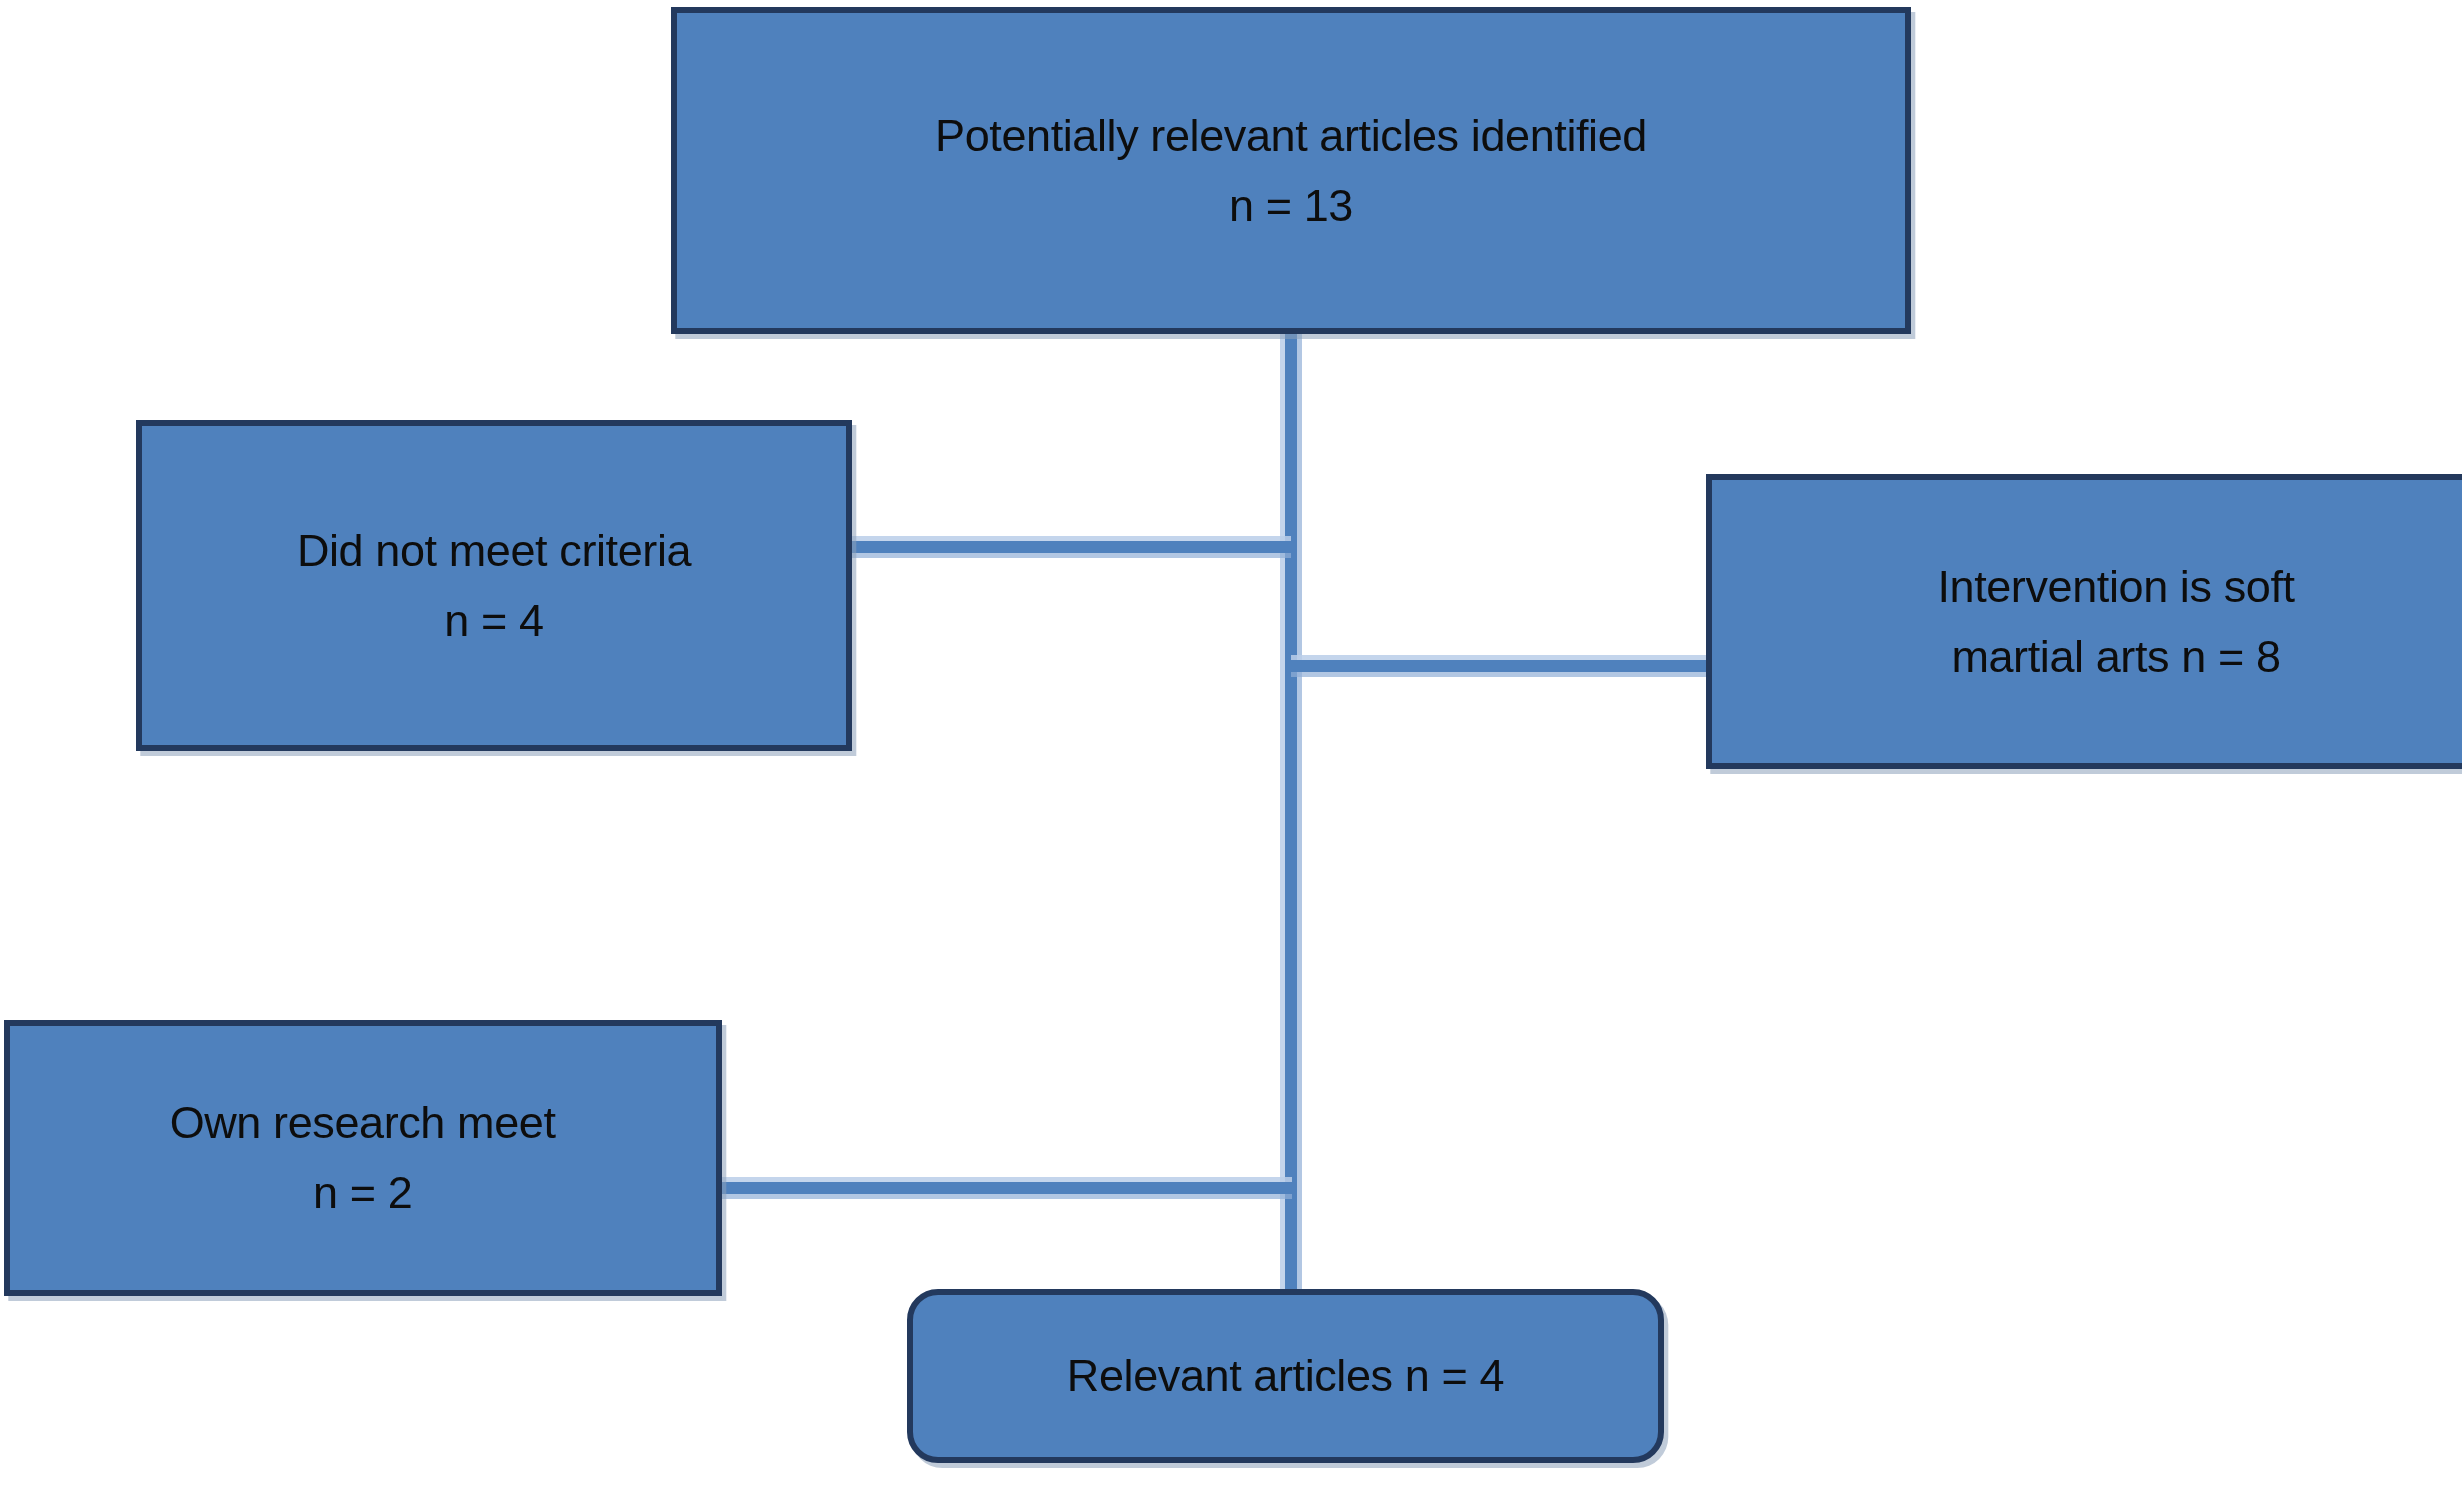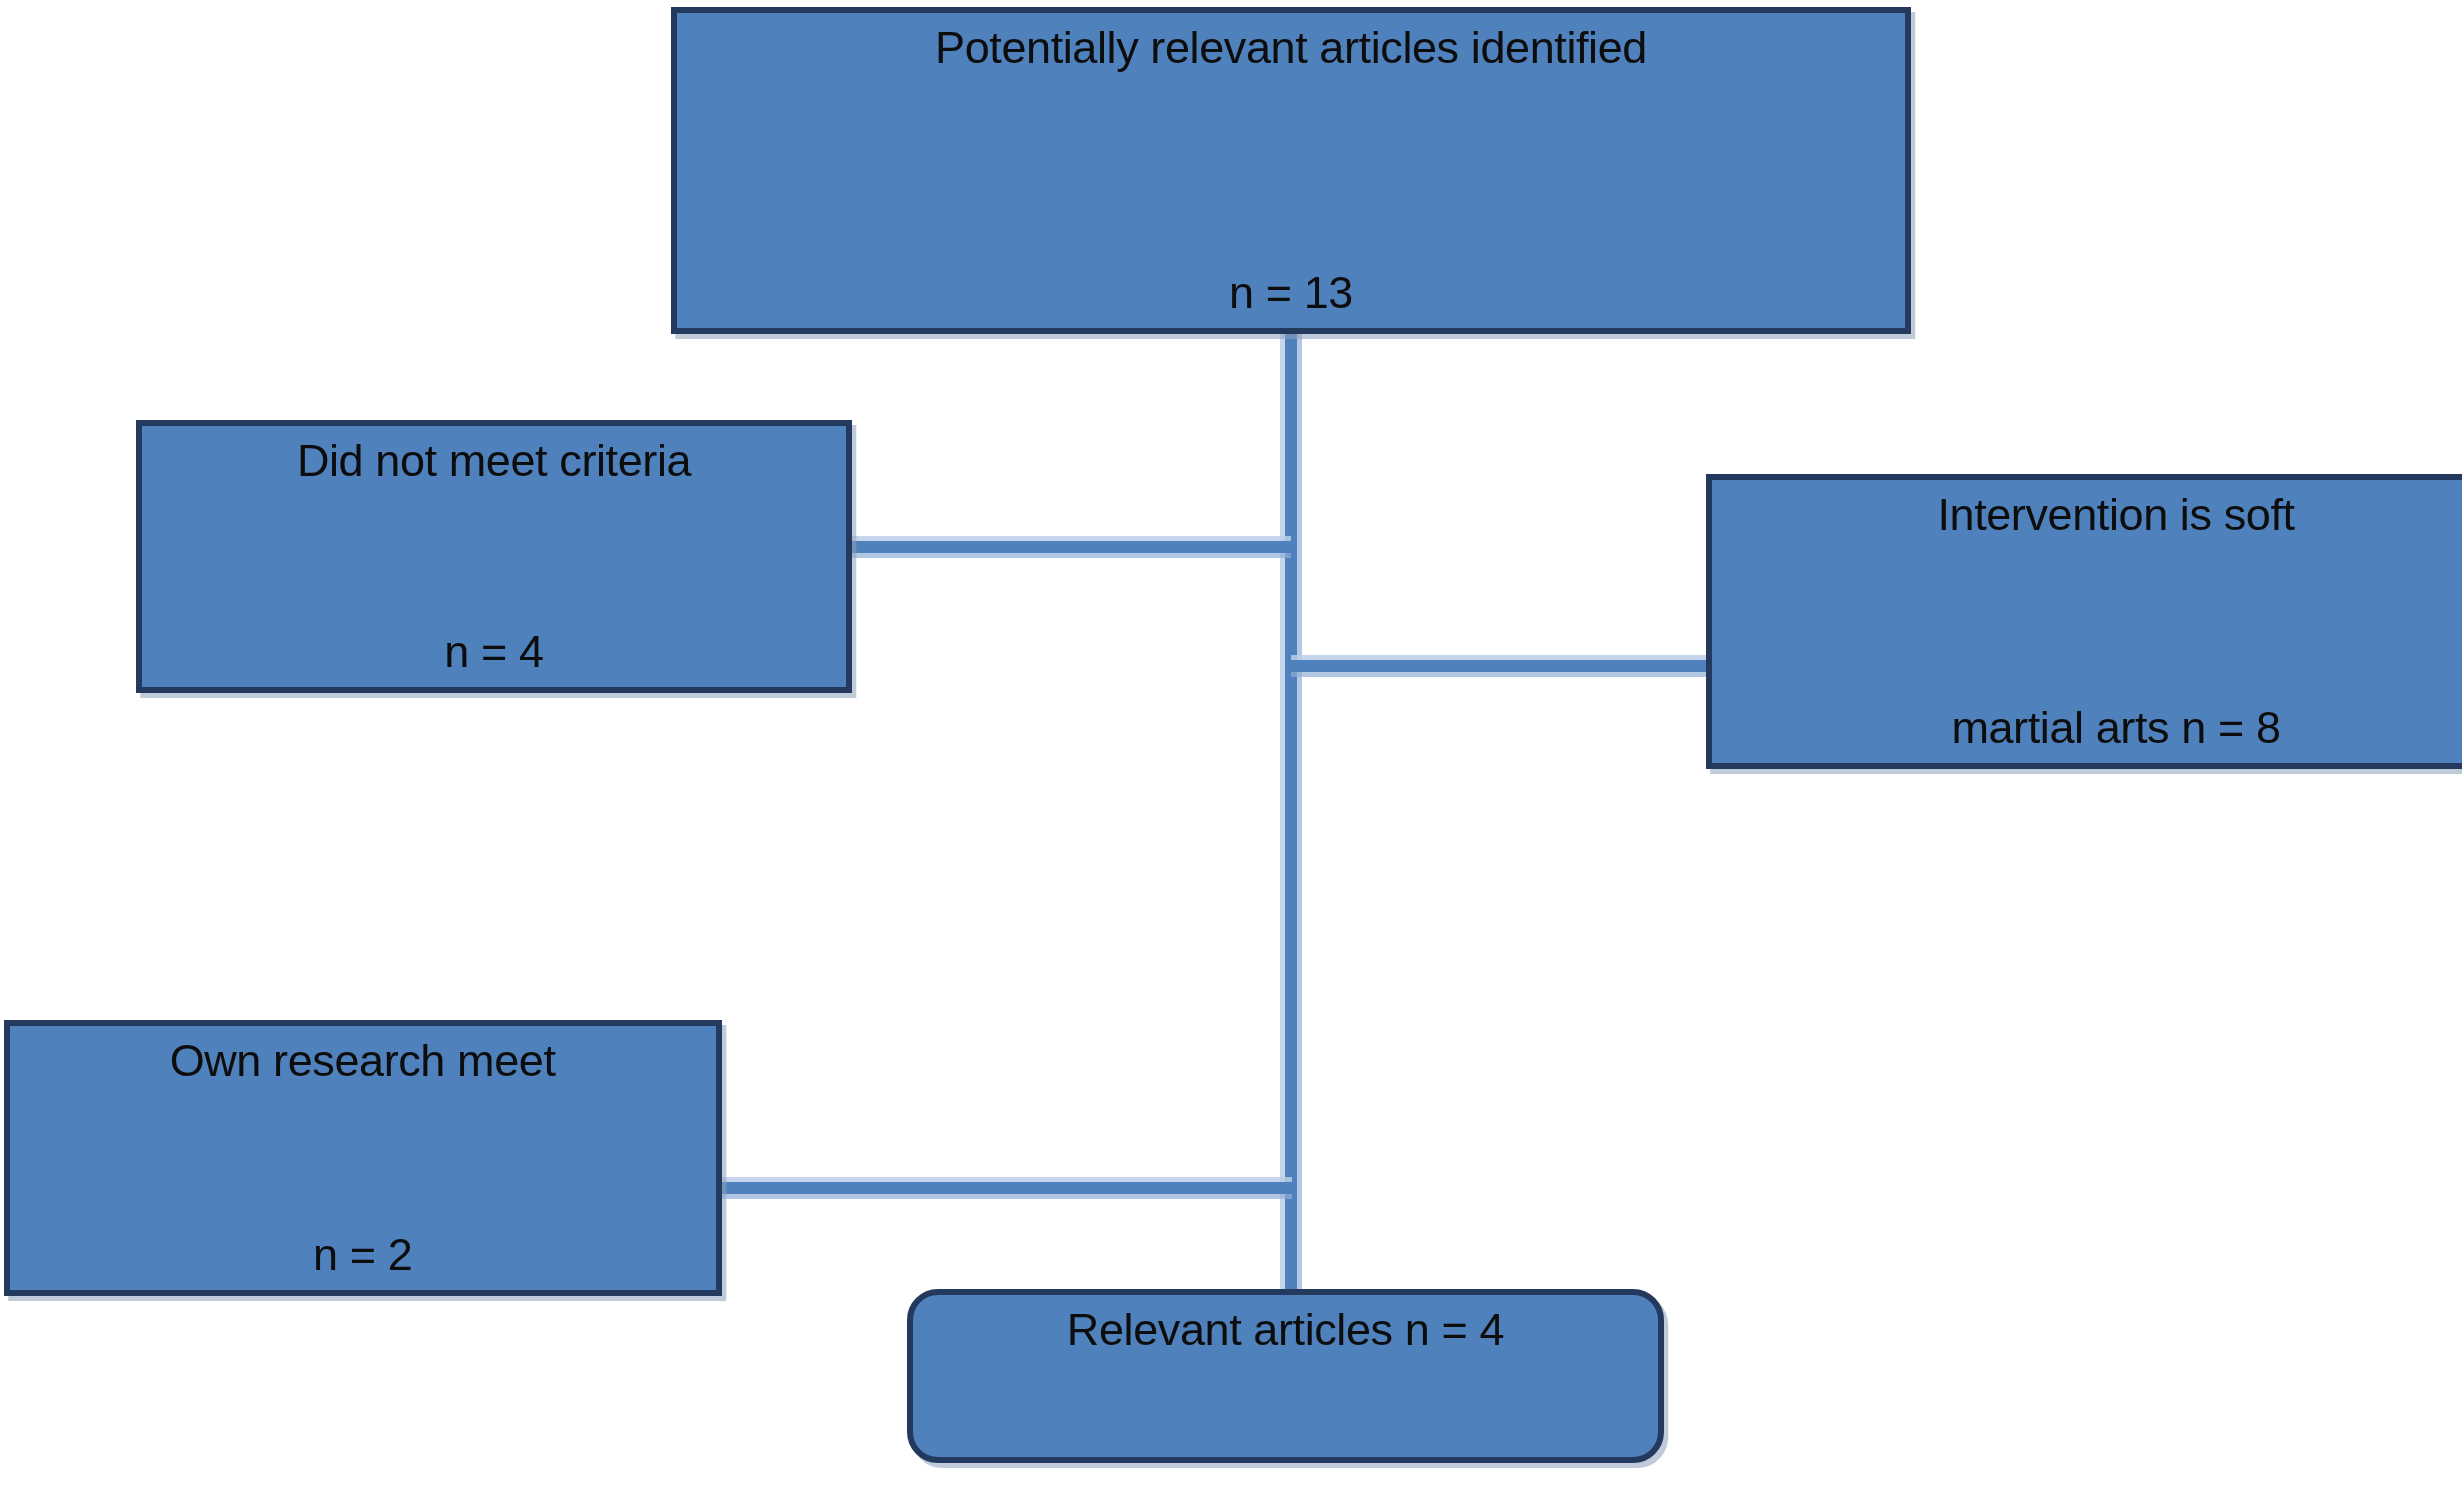--- a/index.html
+++ b/index.html
@@ -18,21 +18,21 @@
 
   
   .node {
     position: absolute;
     box-sizing: border-box;
     background: #4F81BD;
     border: 6.5px solid #23395D;
     display: flex;
     flex-direction: column;
     align-items: center;
-    justify-content: space-between;
+    justify-content: center;
     text-align: center;
     color: #0d0d0d;
     font-family: "Liberation Sans", sans-serif;
     font-size: 45px;
     line-height: 1.55;
     letter-spacing: -0.4px;
     box-shadow: 4.3px 5px 0 0 rgba(140,160,185,0.55);
   }
   .node .line {
     display: block;
@@ -69,21 +69,21 @@
 
   <div class="conn h" style="left:1291px; top:660px; width:416px;"></div>
 
   <div class="conn h" style="left:718px; top:1182px; width:574px;"></div>
 
   <div class="node" style="left:671px; top:7.2px; width:1240px; height:327px;">
     <span class="line">Potentially relevant articles identified</span>
     <span class="line">n = 13</span>
   </div>
 
-  <div class="node" style="left:136px; top:420px; width:716px; height:273px;">
+  <div class="node" style="left:136px; top:420px; width:716px; height:331px;">
     <span class="line">Did not meet criteria</span>
     <span class="line">n = 4</span>
   </div>
 
   <div class="node" style="left:1706px; top:474px; width:820px; height:295px;">
     <span class="line">Intervention is soft</span>
     <span class="line">martial arts n = 8</span>
   </div>
 
   <div class="node" style="left:3.6px; top:1020px; width:718px; height:276px;">

